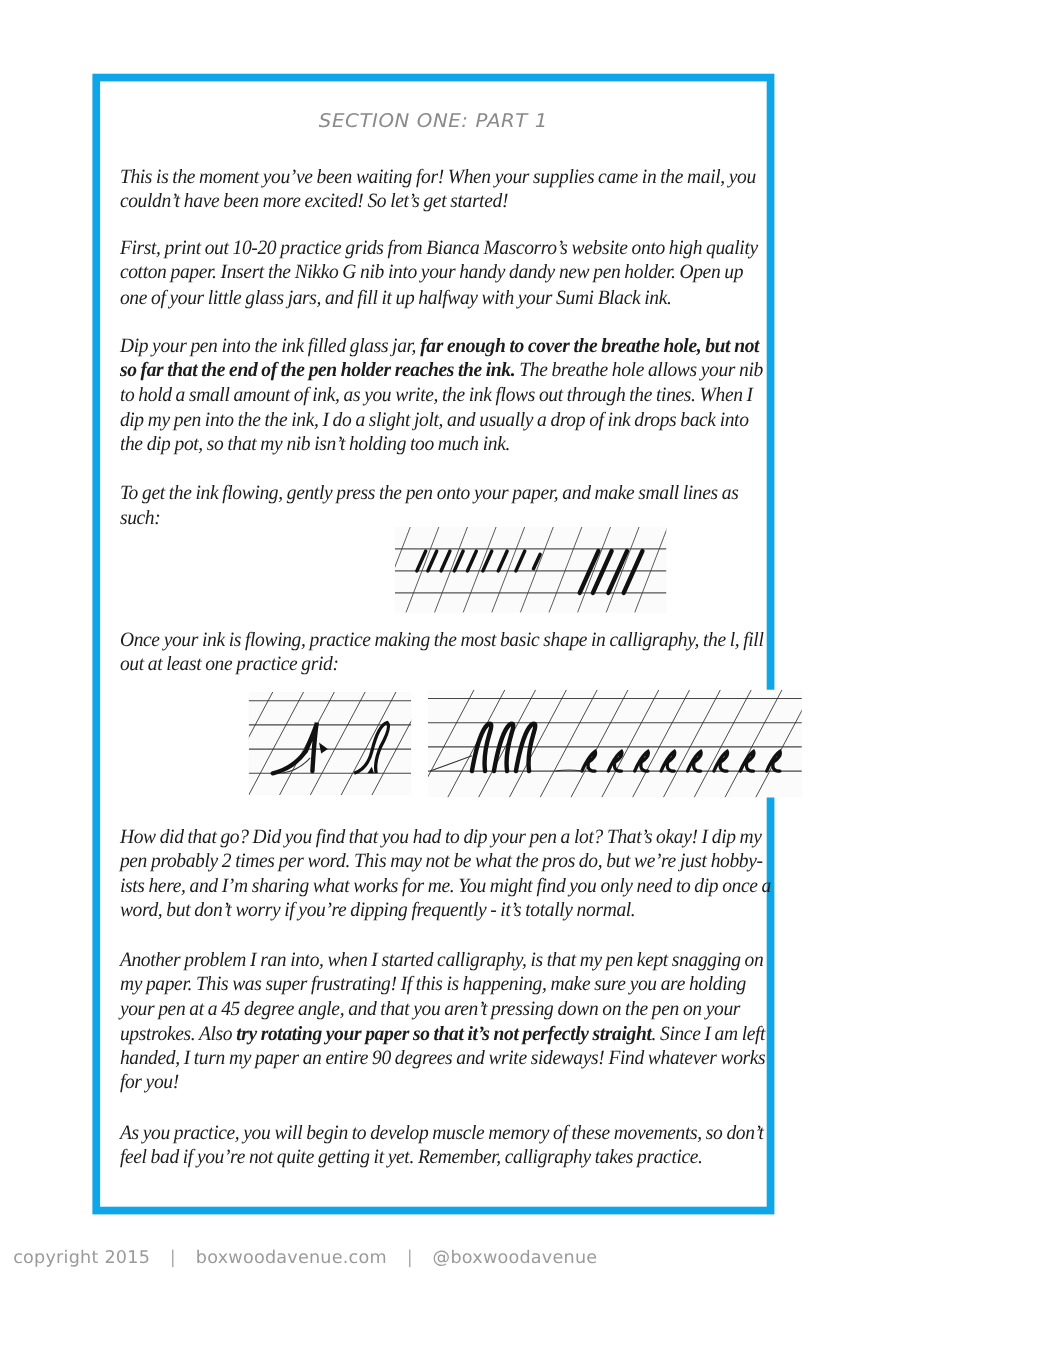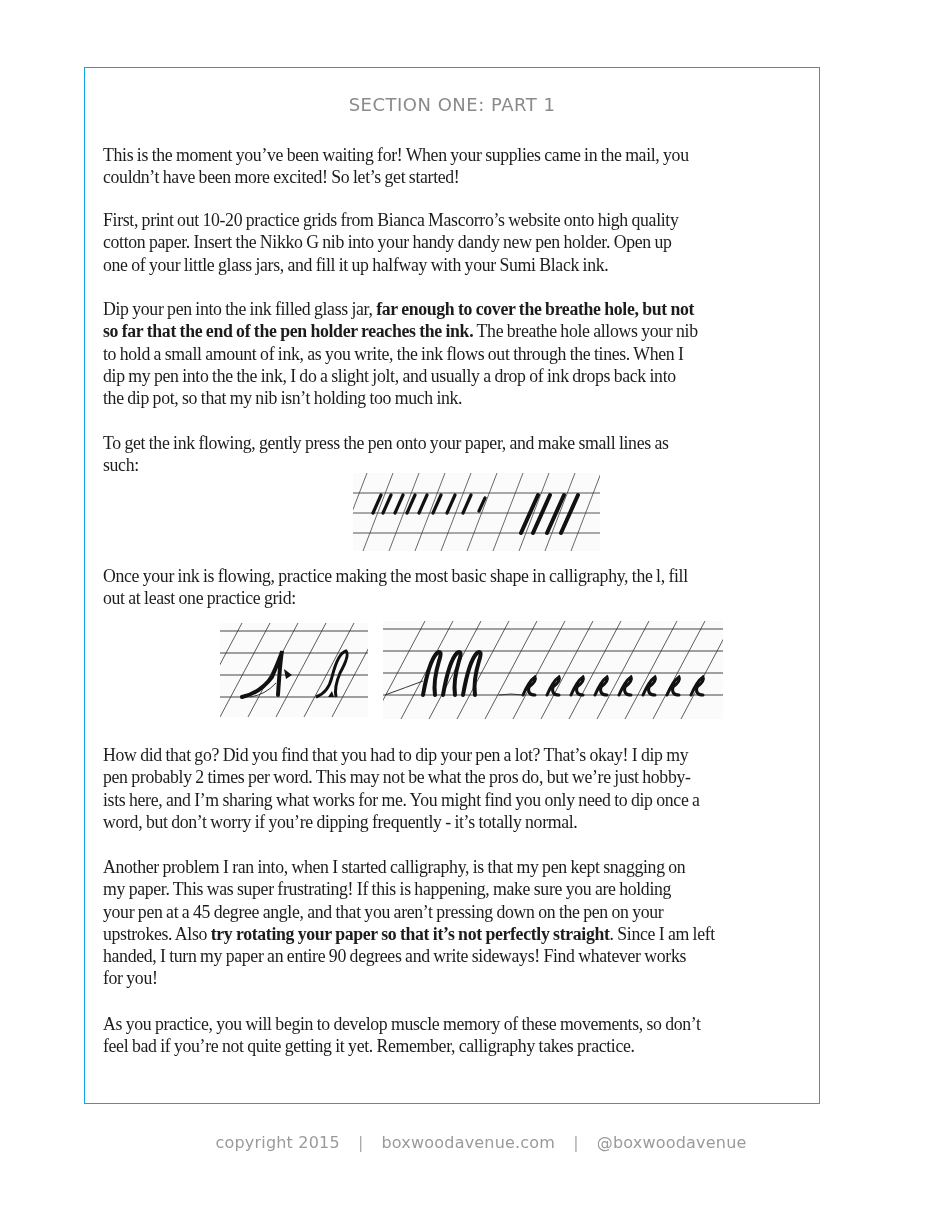--- a/index.html
+++ b/index.html
@@ -1,19 +1,19 @@
 <!DOCTYPE html>
 <html><head>
 <meta charset="utf-8">
 <style>
   html, body { margin: 0; padding: 0; background: #ffffff; }
   body { width: 950px; height: 1230px; position: relative; overflow: hidden; }
   .page-frame {
-    position: absolute; left: 84px; top: 67px; width: 736px; height: 1037px;
-    border: 1px solid #0ea5e9; box-sizing: border-box; background: #fff;
+    position: absolute; left: 84px; top: 67px; width: 620px; height: 1037px;
+    border: 7px solid #0ea5e9; box-sizing: border-box; background: #fff; font-style: italic;
   }
   .section-title {
     position: absolute; left: 0; right: 0; top: 26px; text-align: center;
     font-family: "DejaVu Sans", sans-serif; font-weight: 200; font-size: 18px;
     color: #8a8a8a; letter-spacing: 0.5px; font-weight: normal;
     transform: scaleY(0.95);
   }
   .para {
     position: absolute; left: 18px; width: 745px;
     font-family: "Liberation Serif", serif; font-size: 18.5px; line-height: 22.3px;
@@ -21,21 +21,21 @@
     transform-origin: left top; transform: scaleX(0.96);
     white-space: nowrap;
   }
   .para b { font-weight: bold; }
   .line { display: block; }
   .figure {
     position: absolute; background: #fbfbfb; overflow: hidden;
   }
   .figure svg { display: block; }
   .footer {
-    position: absolute; top: 1133px; left: 12px; right: 0; text-align: center;
+    position: absolute; top: 1133px; left: 12px; right: 0; 
     font-family: "DejaVu Sans", sans-serif; font-size: 16px; color: #9a9a9a;
     letter-spacing: 0.2px;
   }
   .footer .sep { margin: 0 18px; color: #aaa; }
 </style>
 </head>
 <body>
 
 <div class="page-frame">
   <div class="section-title">SECTION ONE: PART 1</div>

